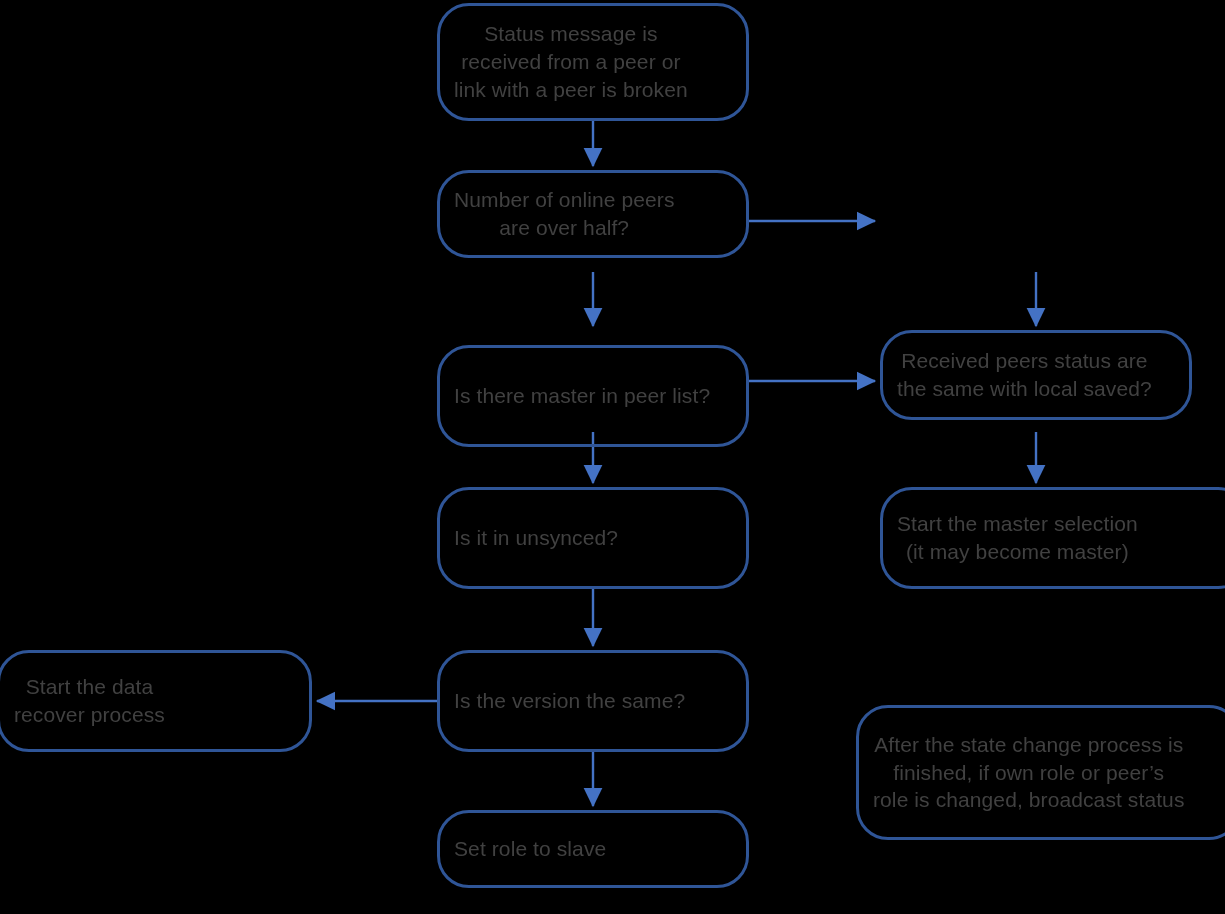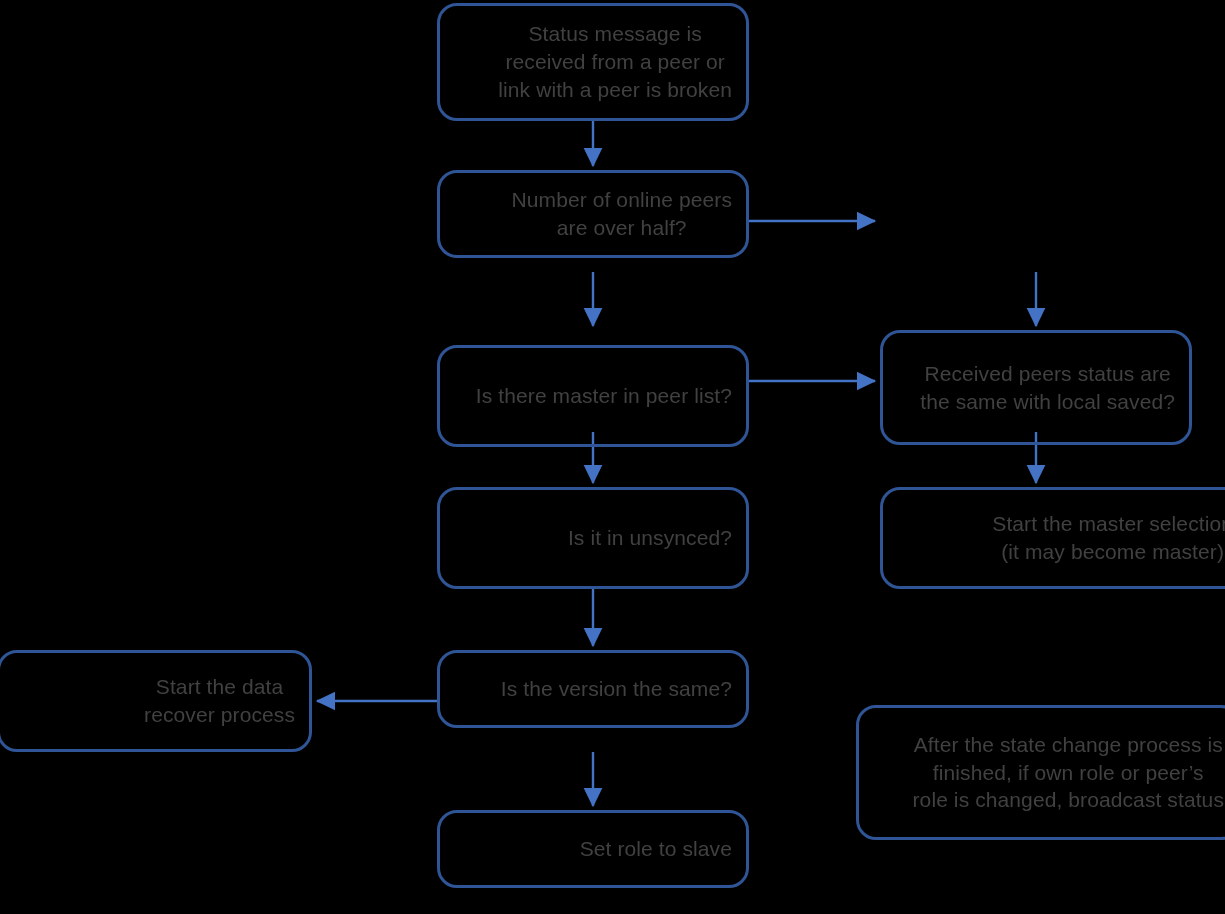--- a/index.html
+++ b/index.html
@@ -12,25 +12,25 @@
     width: 1225px;
     height: 914px;
     background: #000000;
     overflow: hidden;
     font-family: "Liberation Sans", "DejaVu Sans", sans-serif;
   }
   .node {
     position: absolute;
     box-sizing: border-box;
     border: 3px solid #2f5597;
-    border-radius: 20px;
+    border-radius: 32px;
     background: transparent;
     display: flex;
     align-items: center;
-    justify-content: flex-end;
+    justify-content: flex-start;
     text-align: center;
     color: #414141;
     font-size: 21px;
     line-height: 1.32;
     letter-spacing: 0.1px;
     padding: 4px 14px;
   }
   .node .label {
     display: block;
     white-space: pre-line;
@@ -86,35 +86,35 @@
   <div class="node" style="left:437px; top:170px; width:312px; height:88px;">
     <span class="label">Number of online peers
 are over half?</span>
   </div>
 
 
   <div class="node" style="left:437px; top:330px; width:312px; height:102px;margin-top:15px;">
     <span class="label">Is there master in peer list?</span>
   </div>
 
-  <div class="node" style="left:880px; top:330px; width:312px; height:115px;">
+  <div class="node" style="left:880px; top:330px; width:312px; height:90px;">
     <span class="label">Received peers status are
 the same with local saved?</span>
   </div>
 
   <div class="node" style="left:437px; top:487px; width:312px; height:102px;">
     <span class="label">Is it in unsynced?</span>
   </div>
 
   <div class="node" style="left:880px; top:487px; width:370px; height:102px;">
     <span class="label">Start the master selection
 (it may become master)</span>
   </div>
 
-  <div class="node" style="left:437px; top:650px; width:312px; height:78px;">
+  <div class="node" style="left:437px; top:650px; width:312px; height:102px;">
     <span class="label">Is the version the same?</span>
   </div>
 
   <div class="node" style="left:-3px; top:650px; width:315px; height:102px;">
     <span class="label">Start the data
 recover process</span>
   </div>
 
   <div class="node" style="left:840px; top:705px; width:385px; height:135px;margin-left:16px;">
     <span class="label">After the state change process is

